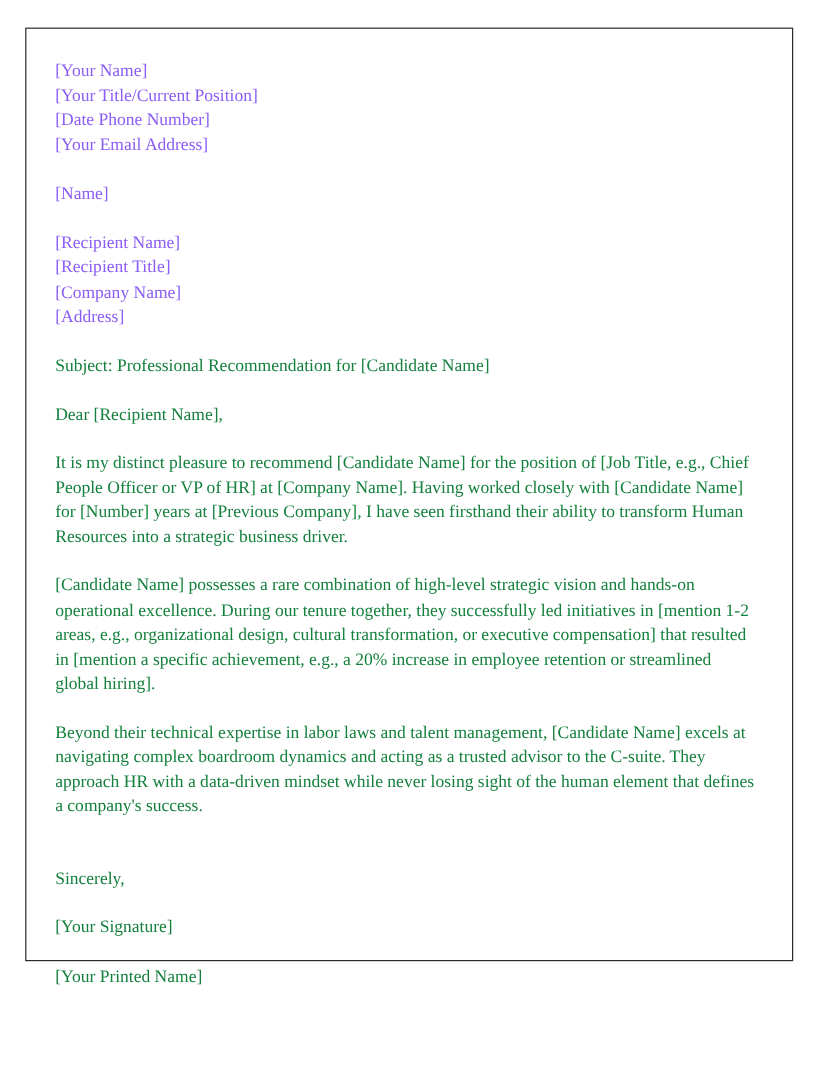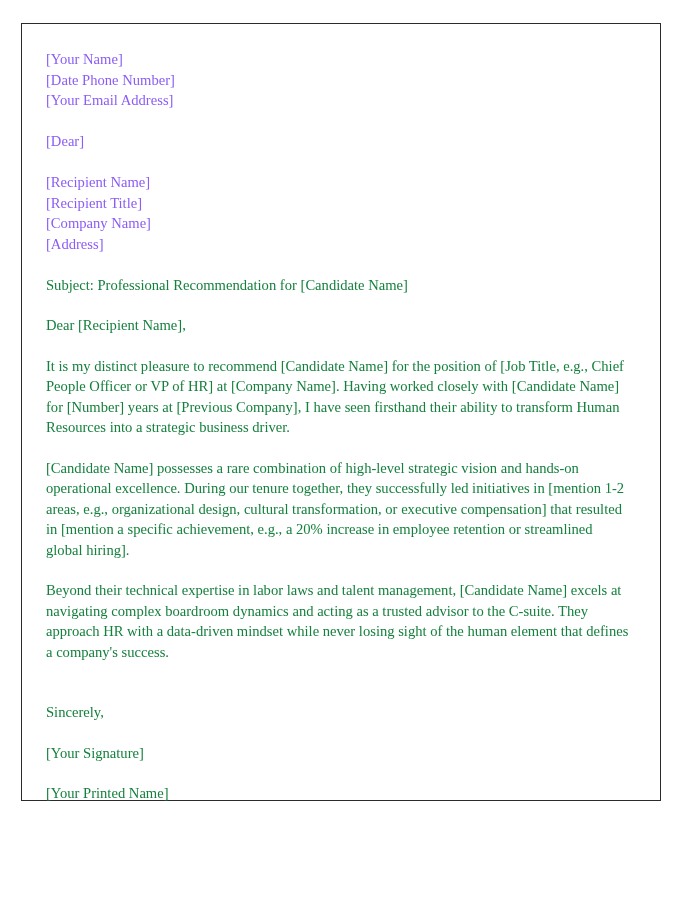--- a/index.html
+++ b/index.html
@@ -52,28 +52,29 @@
   }
 </style>
 </head>
 <body>
 
 <div class="page">
   <div class="page-inner">
 
     <div class="block">
       <div class="line">[Your Name]</div>
+      <div class="line">[Your Title/Current Position]</div>
       <div class="line">[Date Phone Number]</div>
       <div class="line">[Your Email Address]</div>
     </div>
 
     <div class="spacer"></div>
 
     <div class="block">
-      <div class="line">[Dear]</div>
+      <div class="line">[Name]</div>
     </div>
 
     <div class="spacer"></div>
 
     <div class="block">
       <div class="line">[Recipient Name]</div>
       <div class="line">[Recipient Title]</div>
       <div class="line">[Company Name]</div>
       <div class="line">[Address]</div>
     </div>

